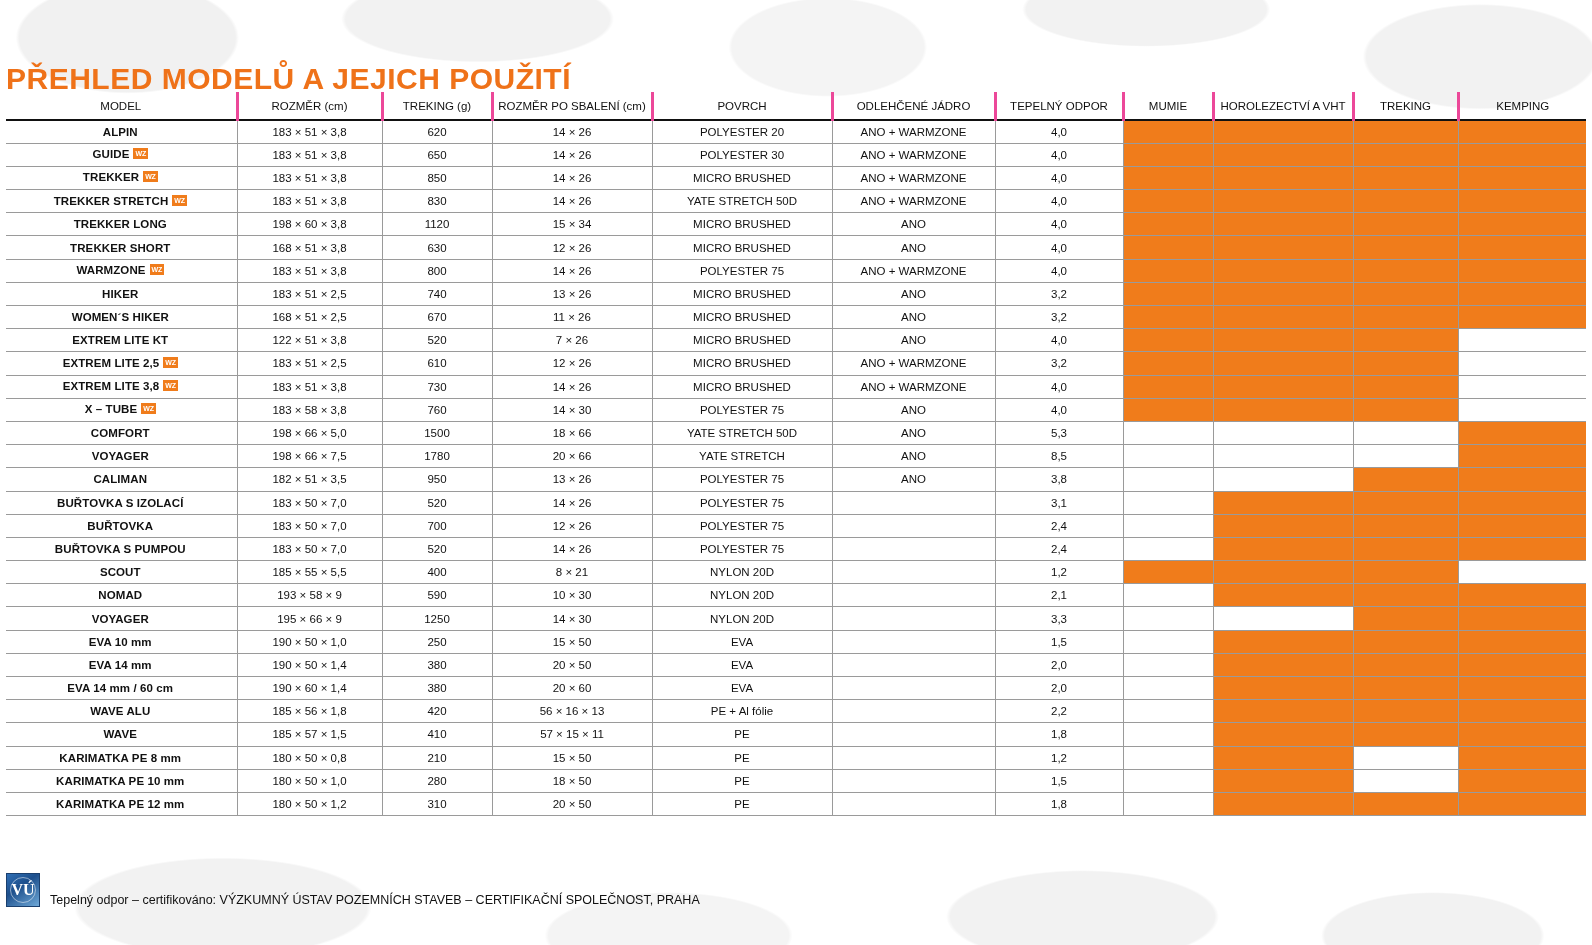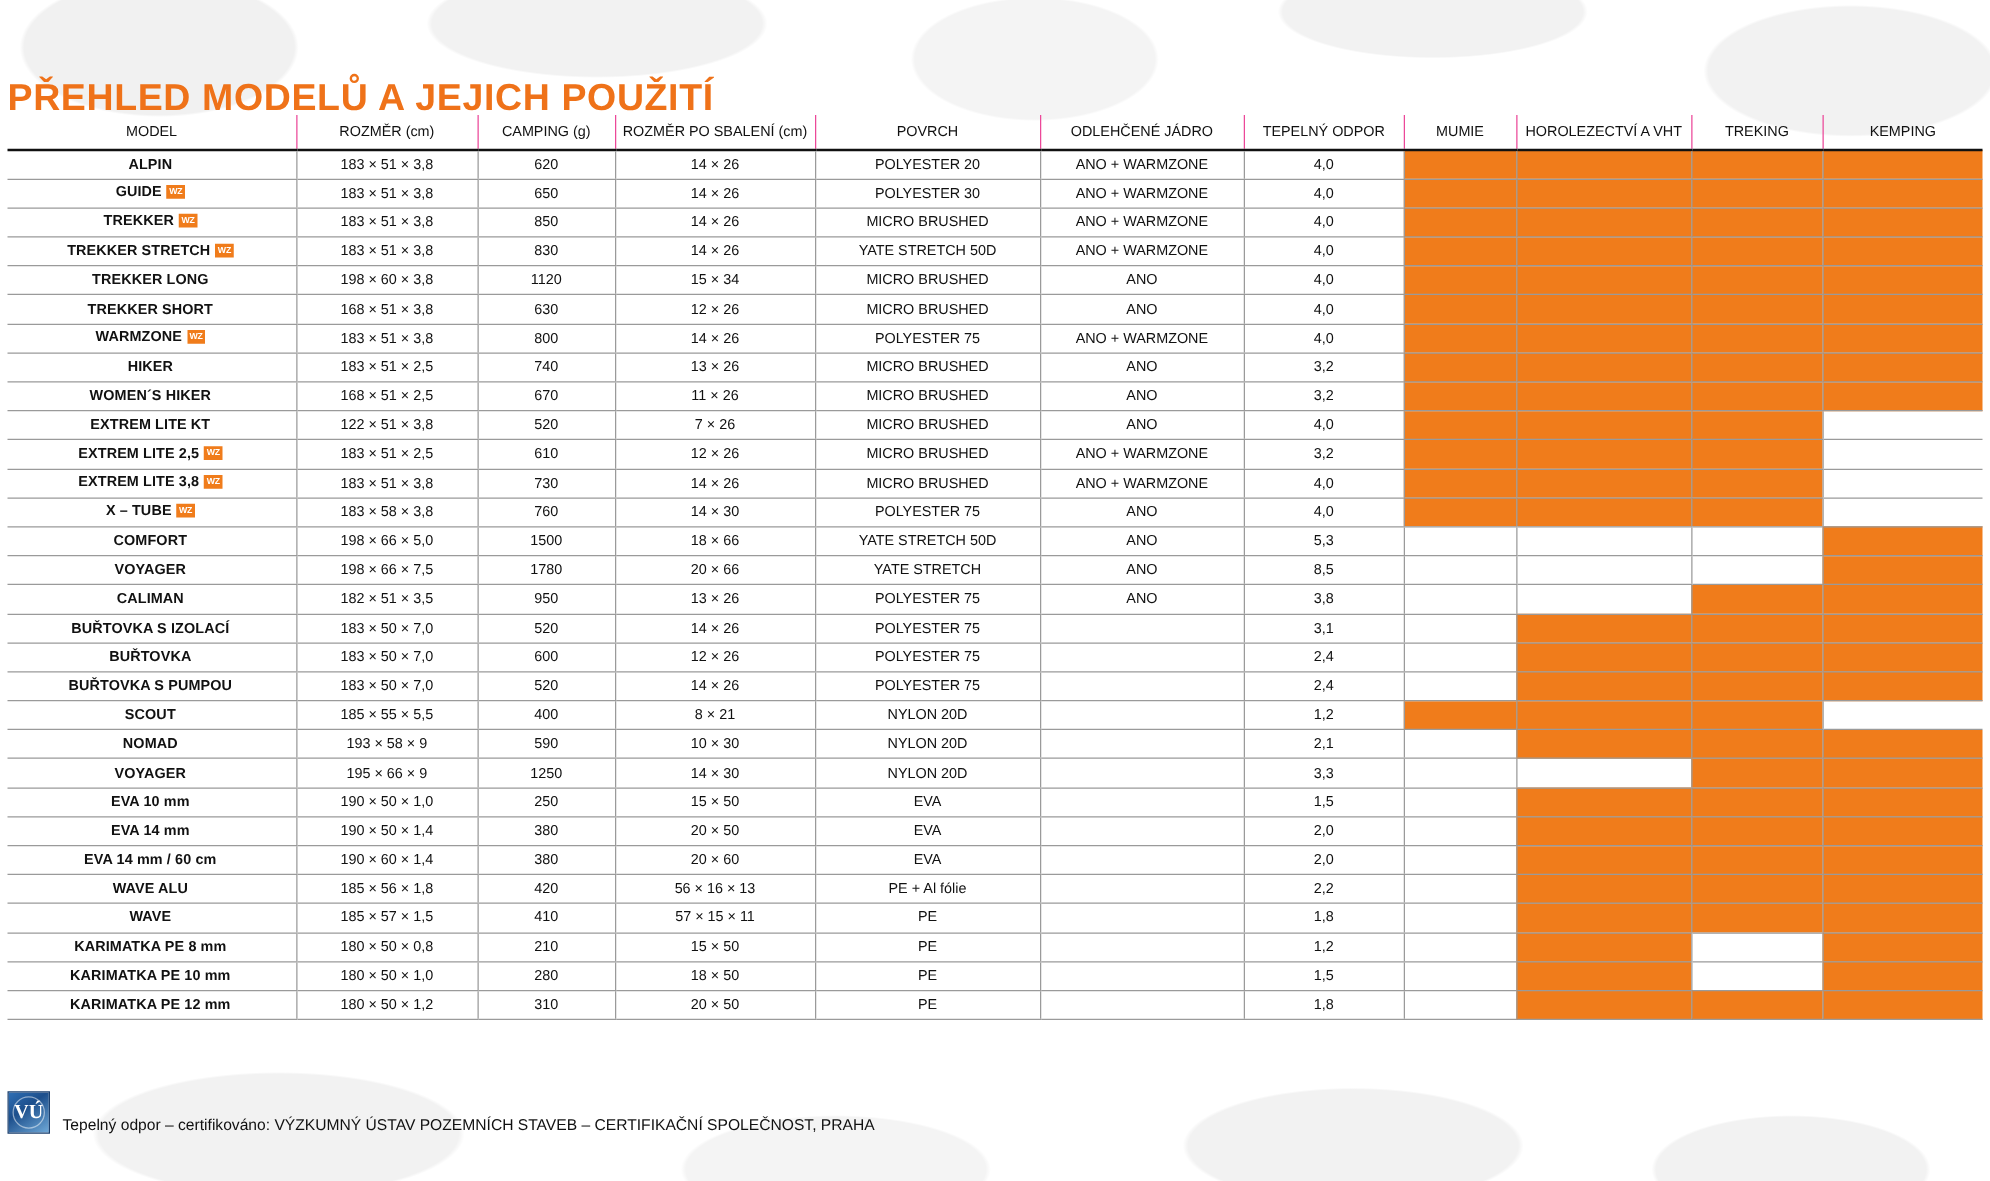--- a/index.html
+++ b/index.html
@@ -66,21 +66,21 @@
   table.models col.c-trek     { width: 105px; }
   table.models col.c-kemp     { width: 128px; }
 
   table.models th {
     height: 28px;
     font-size: 11.5px;
     font-weight: normal;
     color: #111;
     text-align: center;
     border-bottom: 2px solid #111;
-    border-left: 1px solid #ec4899;
+    border-left: 3px solid #ec4899;
     padding: 0 4px;
     white-space: nowrap;
   }
   table.models th:first-child { border-left: none; }
   table.models td {
     height: 23.2px;
     border-bottom: 1px solid #9a9a9a;
     border-left: 1px solid #9a9a9a;
     padding: 0 6px;
     text-align: center;
@@ -162,21 +162,21 @@
           <col class="c-odpor">
         <col class="c-mumie">
           <col class="c-horo">
           <col class="c-trek">
           <col class="c-kemp">
       </colgroup>
       <thead>
         <tr>
           <th>MODEL</th>
           <th>ROZMĚR (cm)</th>
-          <th>CAMPING (g)</th>
+          <th>TREKING (g)</th>
           <th>ROZMĚR PO SBALENÍ (cm)</th>
           <th>POVRCH</th>
           <th>ODLEHČENÉ JÁDRO</th>
           <th>TEPELNÝ ODPOR</th>
           <th>MUMIE</th>
           <th>HOROLEZECTVÍ A VHT</th>
           <th>TREKING</th>
           <th>KEMPING</th>
         </tr>
       </thead>
@@ -398,21 +398,21 @@
             <td></td>
             <td>3,1</td>
             <td class="mark"></td>
             <td class="mark on"></td>
             <td class="mark on"></td>
             <td class="mark on"></td>
           </tr>
           <tr>
             <td class="model-cell"><span>BUŘTOVKA</span></td>
             <td>183 × 50 × 7,0</td>
-            <td>600</td>
+            <td>700</td>
             <td>12 × 26</td>
             <td>POLYESTER 75</td>
             <td></td>
             <td>2,4</td>
             <td class="mark"></td>
             <td class="mark on"></td>
             <td class="mark on"></td>
             <td class="mark on"></td>
           </tr>
           <tr>

